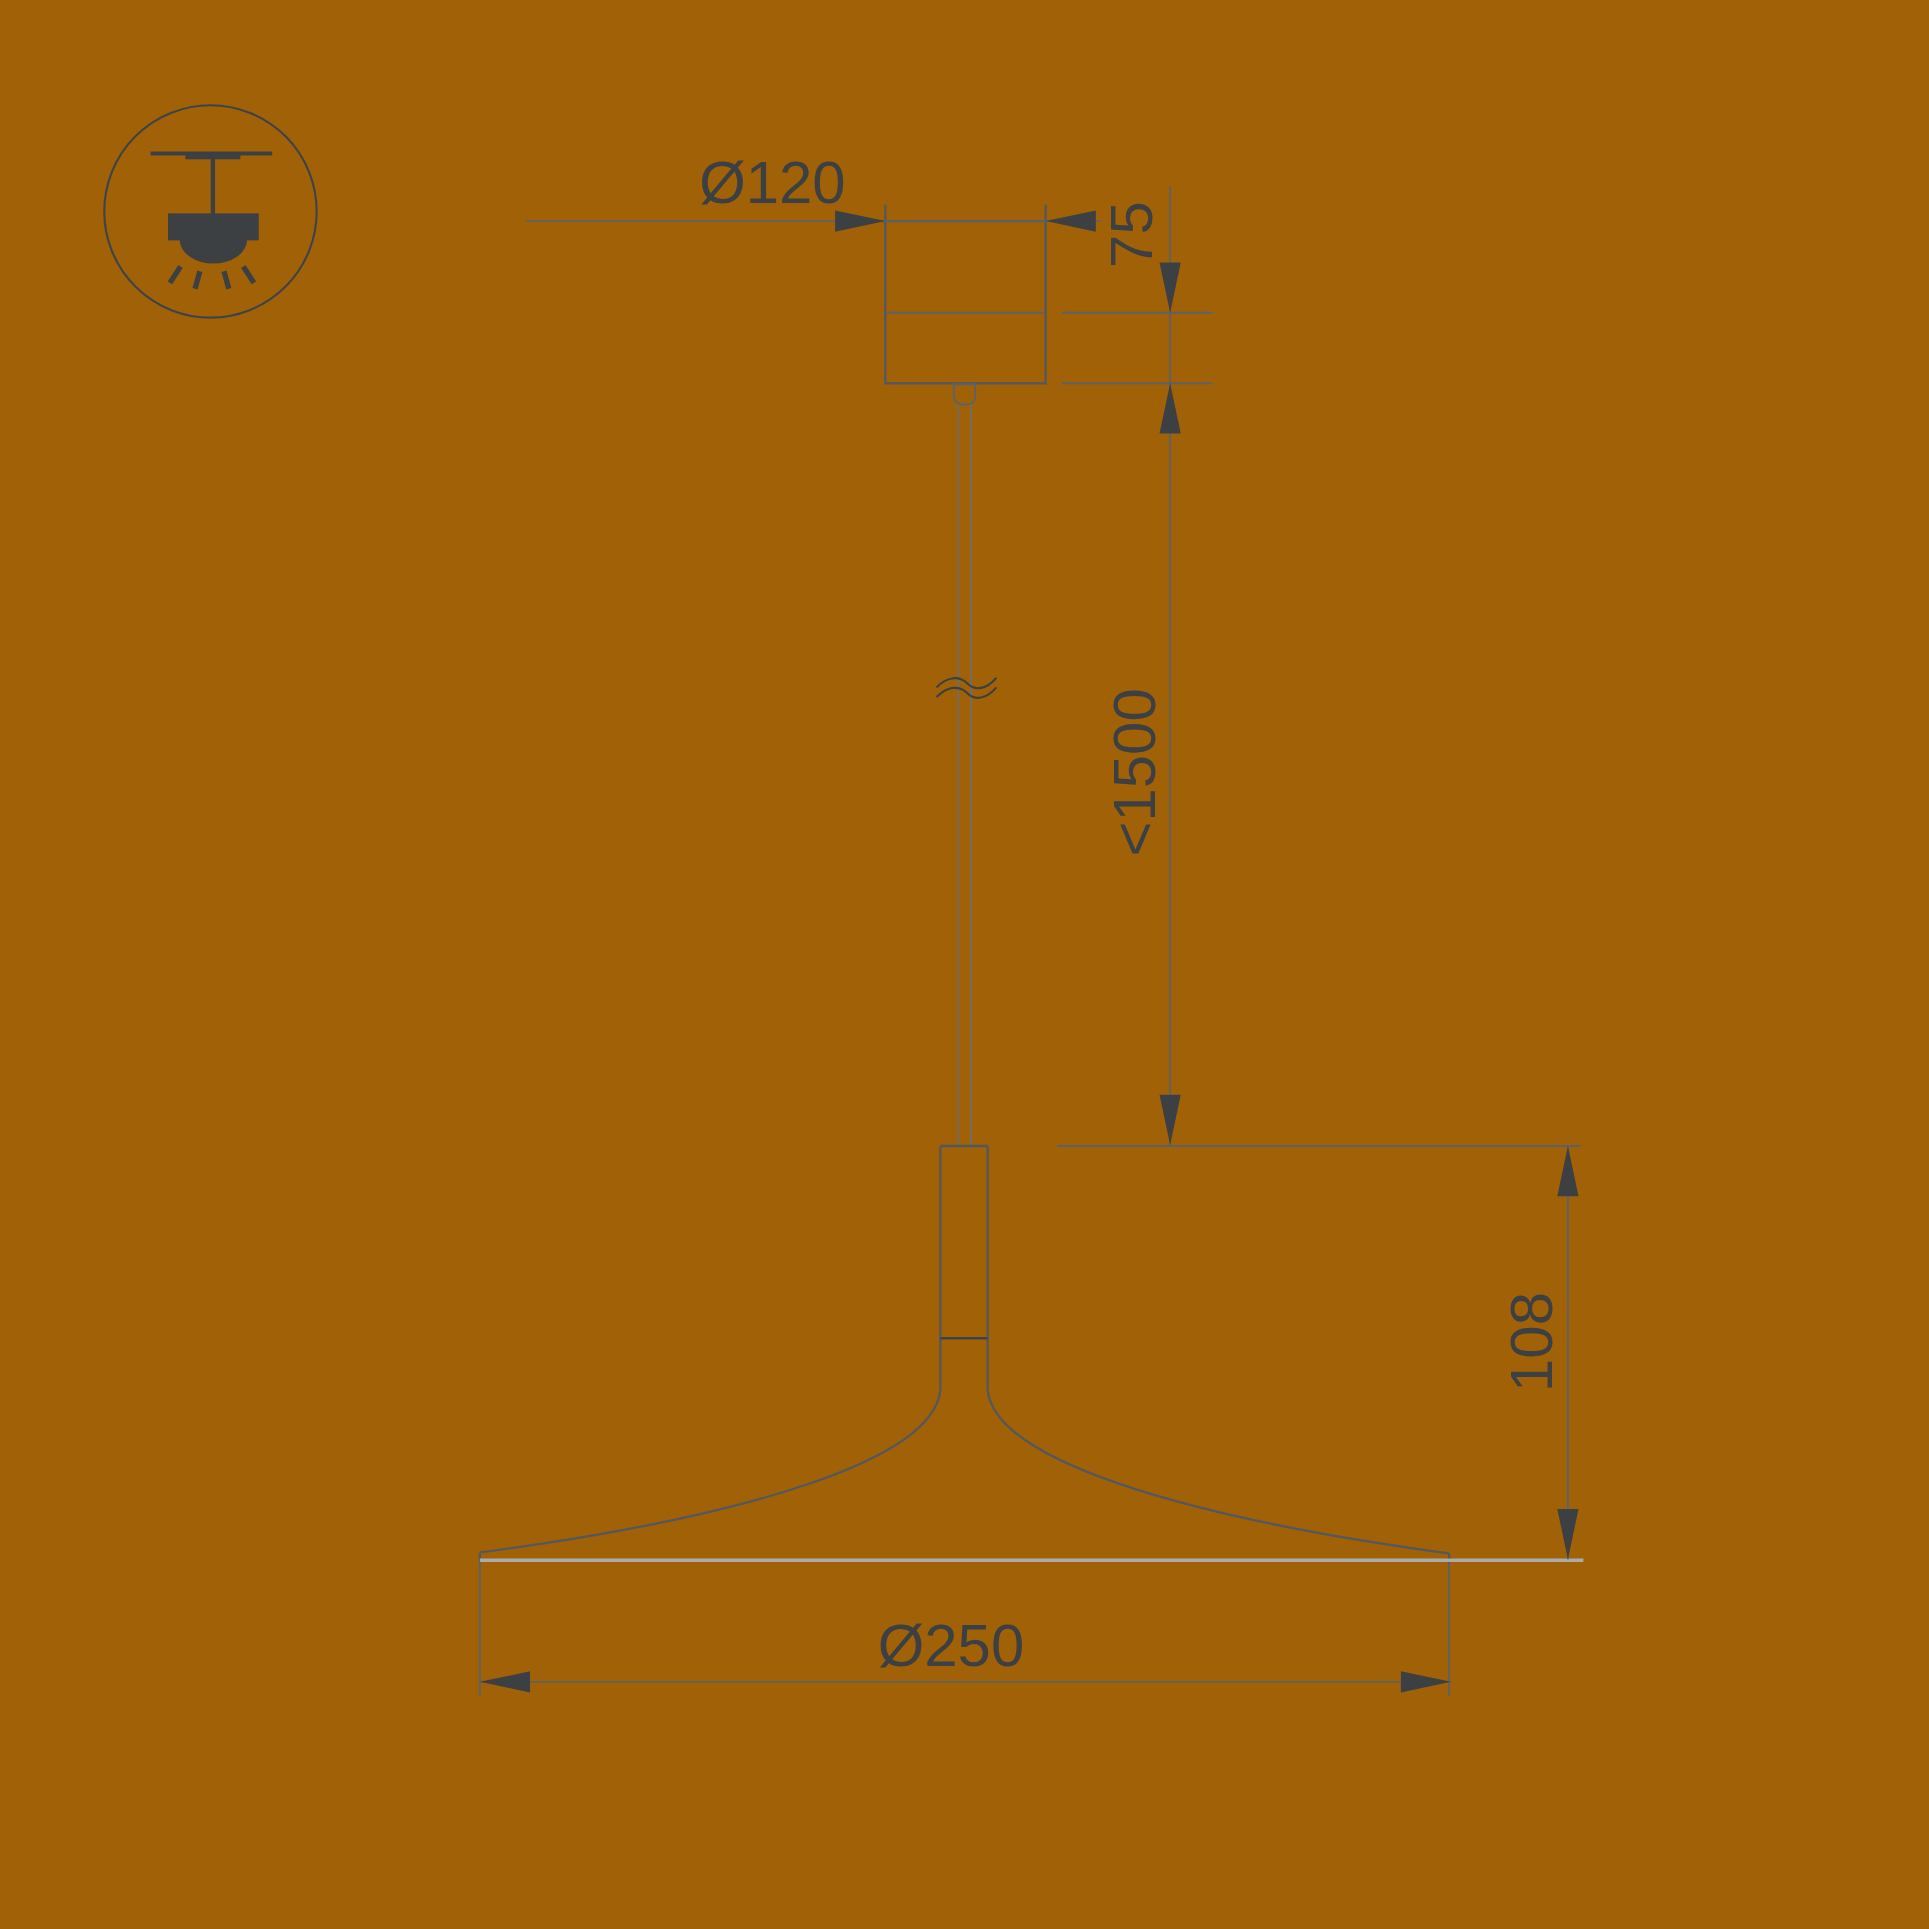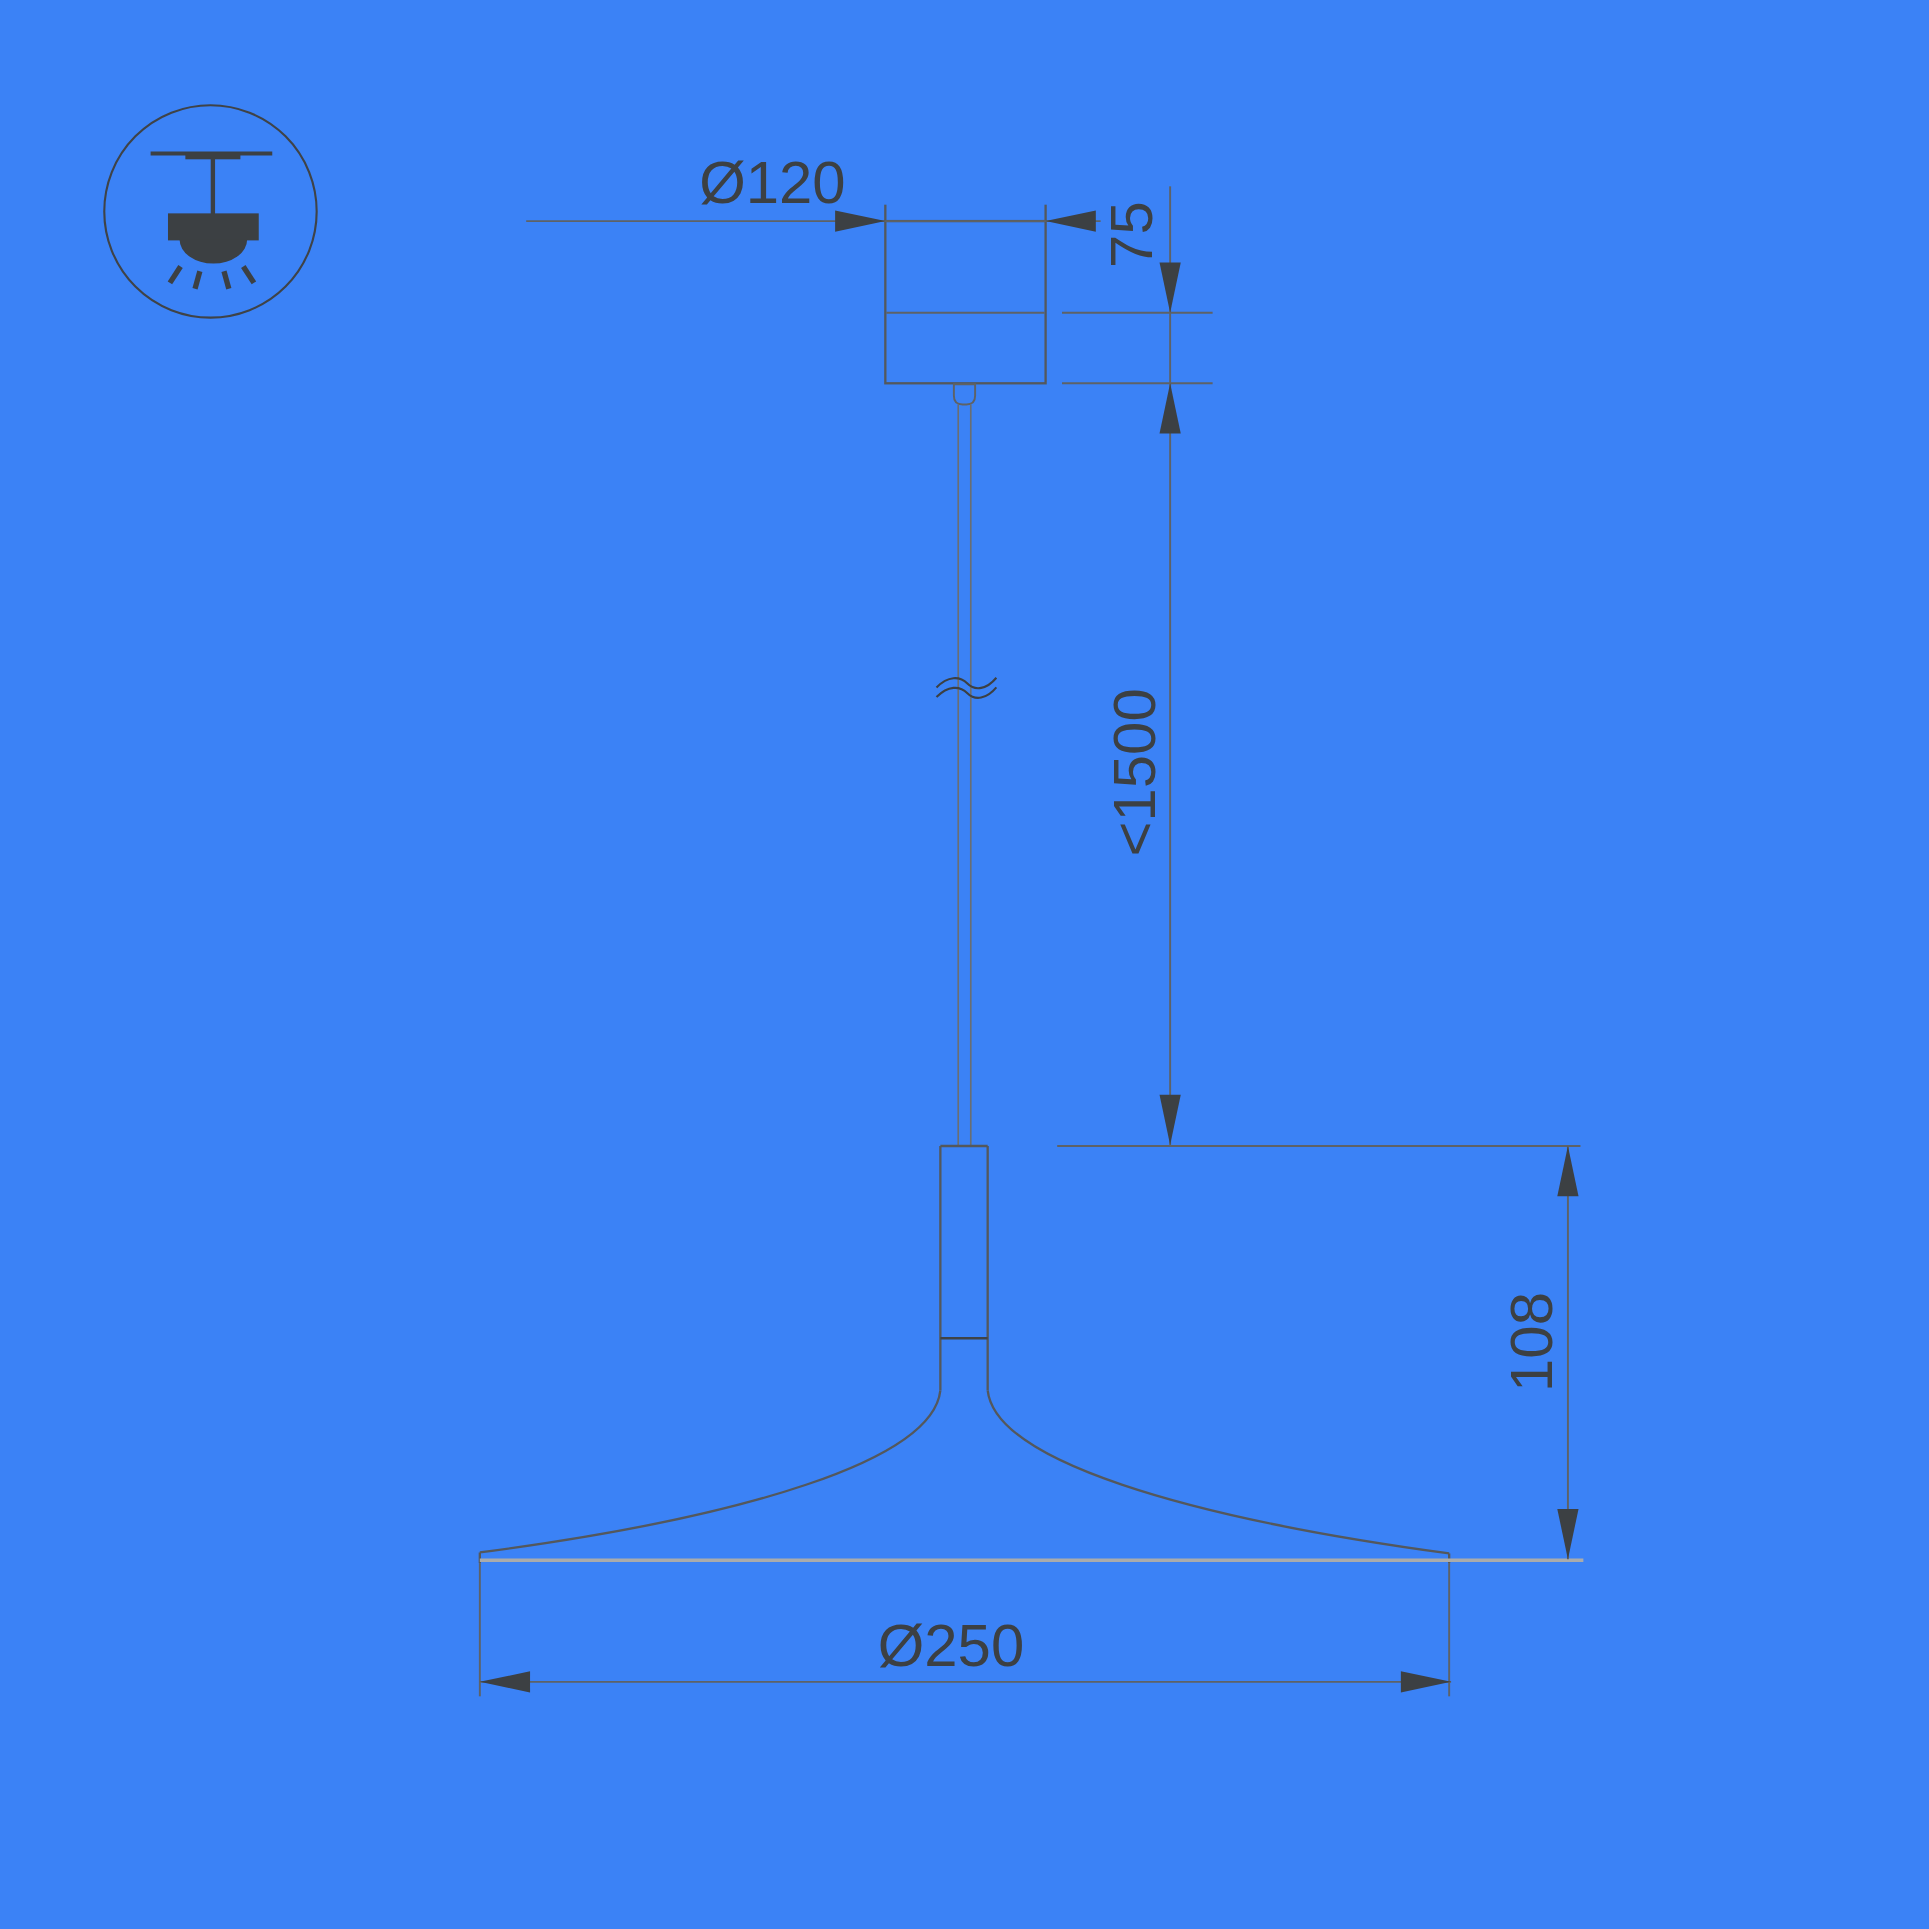--- a/index.html
+++ b/index.html
@@ -4,21 +4,21 @@
 <style>
   html, body {
     margin: 0;
     padding: 0;
     background: #fcfcfc;
   }
   .stage {
     position: relative;
     width: 1929px;
     height: 1929px;
-    background: #3b82f6;
+    background: #a16207;
     overflow: hidden;
   }
   svg { display: block; }
   .outline  { stroke: #54585c; stroke-width: 2.4; fill: none; }
   .thin     { stroke: #5e6266; stroke-width: 2;   fill: none; }
   .cable    { stroke: #6a6e72; stroke-width: 1.7; fill: none; }
   .light    { stroke: #a9abac; stroke-width: 3.6; fill: none; }
   .darkline { stroke: #3c4043; fill: none; }
   .arrow    { fill: #3c4043; stroke: none; }
   .solid    { fill: #3c4043; stroke: none; }

